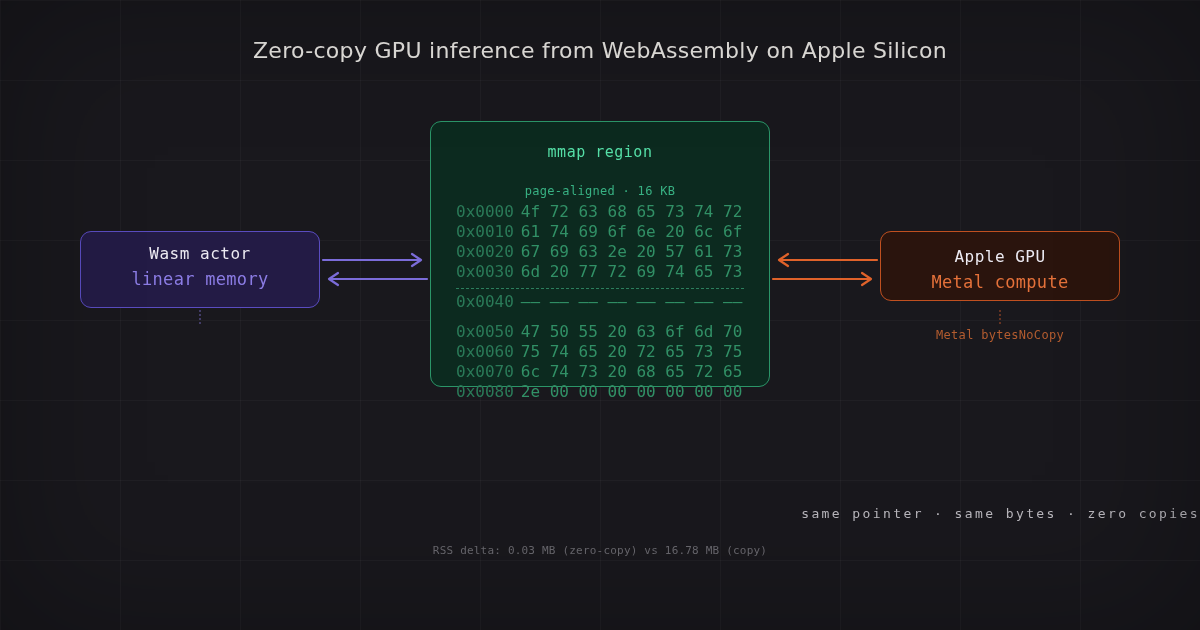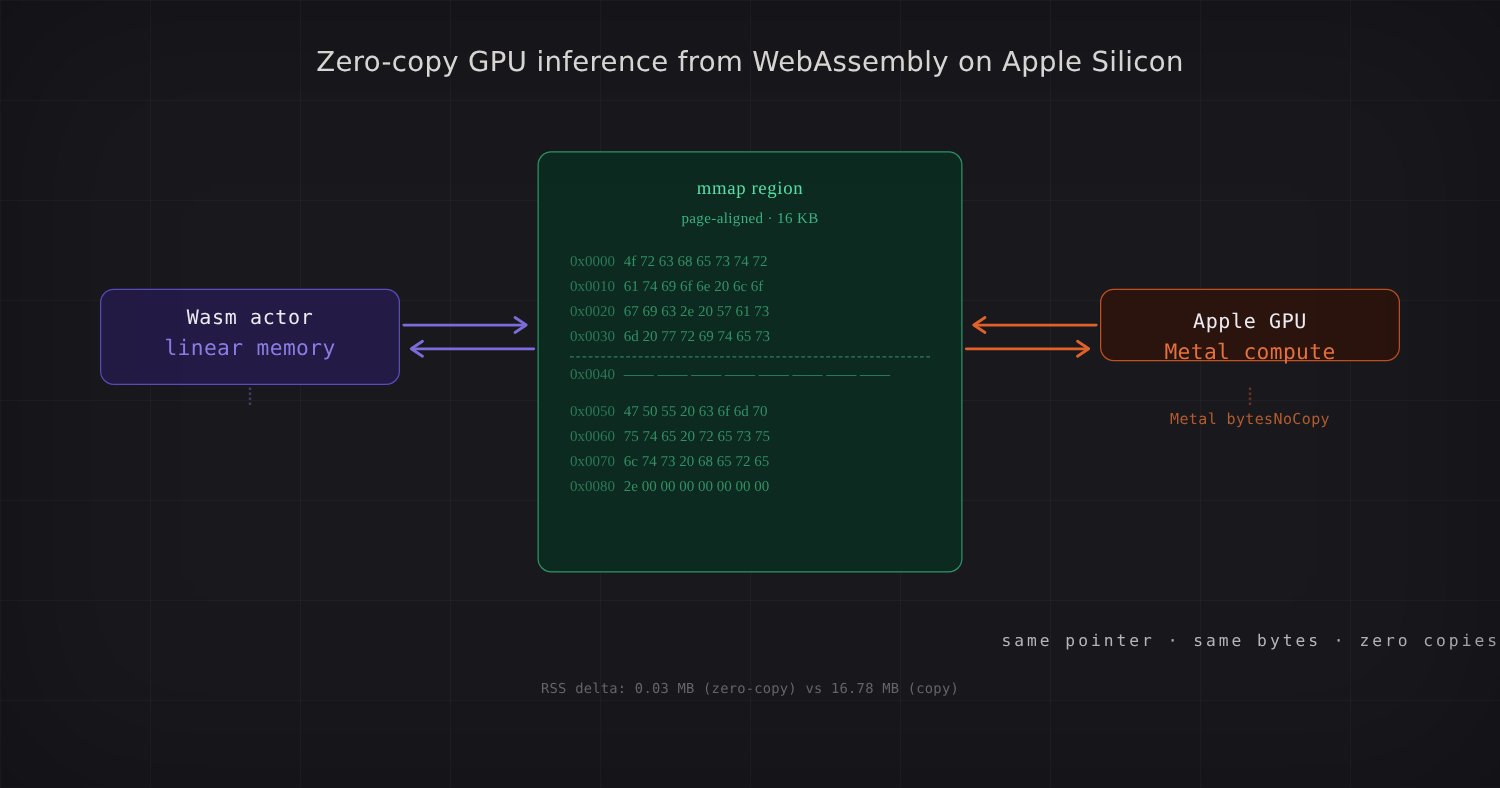--- a/index.html
+++ b/index.html
@@ -59,48 +59,47 @@
   
   .node-wasm {
     left: 80px; top: 231px; width: 240px; height: 77px;
     background: var(--wasm-bg, #231b45);
     border: 1.5px solid var(--wasm-border, #5a4cc0);
     padding-top: 12px;
   }
   .node-wasm .node-subtitle { color: var(--wasm-accent, #8b7ce4); }
   
   .node-gpu {
-    left: 880px; top: 231px; width: 240px; height: 58px;
+    left: 880px; top: 231px; width: 240px; height: 70px;
     background: var(--gpu-bg, #2a140d);
     border: 1.5px solid var(--gpu-border, #c05020);
     padding-top: 15px;
   }
   .node-gpu .node-subtitle { color: var(--gpu-accent, #e4713a); }
   
   .node-mmap {
-    left: 430px; top: 121px; width: 340px; height: 337px;
+    left: 430px; top: 121px; width: 340px; height: 266px;
     background: var(--mmap-bg, #0c2a1f);
     border: 1.5px solid var(--mmap-border, #2b9568);
     padding-top: 21px;
-    font-family: Liberation Serif, serif;
   }
   .node-mmap .node-title {
     font-size: 15px;
     color: var(--mmap-title, #55dfa7);
   }
   .node-mmap .node-subtitle {
     font-size: 12px;
-    margin-top: 7px;
+    margin-top: 23px;
     color: var(--mmap-subtitle, #38b183);
   }
   .hex-dump {
-    margin-top: 17px;
+    margin-top: 4px;
     padding: 0 25px;
     text-align: left;
-    font-size: 12px;
+    font-size: 16px;
     line-height: 20px;
   }
   .hex-row { white-space: pre; }
   .hex-row .addr { color: var(--hex-addr, #2a7a58); }
   .hex-row .bytes { color: var(--hex-bytes, #319066); margin-left: 7px; }
   .hex-row.boundary {
     border-top: 1px dashed var(--hex-boundary, #2c7e5d);
     margin-top: 6px;
     padding-top: 3px;
     margin-bottom: 10px;

